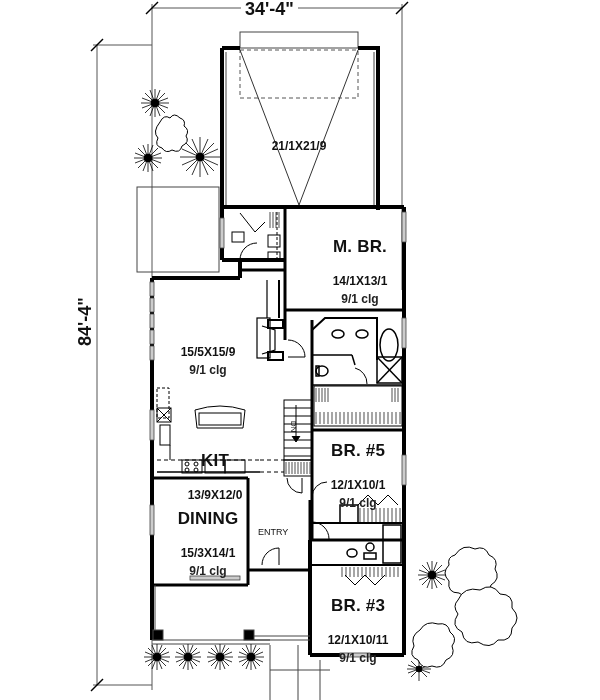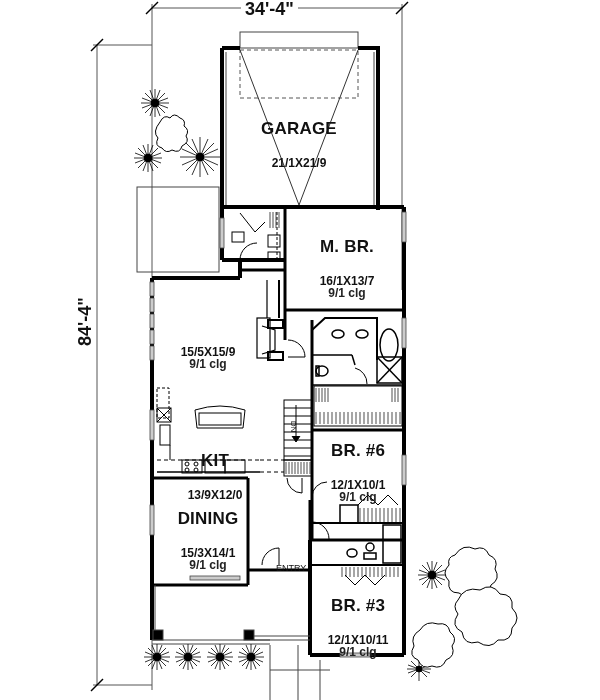--- a/index.html
+++ b/index.html
@@ -1,21 +1,21 @@
 <!DOCTYPE html>
 <html><head>
 <meta charset="utf-8">
 <style>
   html, body { margin:0; padding:0; background:#ffffff; }
   body { width:600px; height:700px; overflow:hidden; position:relative; font-family:"Liberation Sans", sans-serif; }
   svg { position:absolute; left:0; top:0; }
   .lbl { position:absolute; text-align:center; color:#111; font-weight:bold; line-height:1; white-space:nowrap; }
   .room-name { font-size:17px; letter-spacing:0.2px; }
   .room-dim { font-size:12px; margin-top:20px; }
-  .room-clg { font-size:12px; margin-top:0; color:#222; }
+  .room-clg { font-size:12px; margin-top:6px; color:#222; }
   .dim-text { position:absolute; font-size:18px; font-weight:bold; color:#111; background:#fff; padding:0 4px; line-height:1; }
   .small-lbl { position:absolute; font-size:9px; color:#111; font-weight:normal; }
 </style>
 </head>
 <body>
 
 <svg width="600" height="700" viewBox="0 0 600 700">
 
   <g stroke="#555" stroke-width="1" fill="none">
     <line x1="152" y1="8" x2="402" y2="8"></line>
@@ -241,53 +241,52 @@
     <path d="M455 555 q8 -12 20 -6 q10 -4 14 6 q10 4 6 14 q6 10 -4 16 q-2 10 -14 8 q-8 8 -18 0 q-12 0 -10 -12 q-8 -8 0 -16 q-2 -8 6 -10 z"></path>
     <path d="M458 600 q6 -14 22 -10 q12 -8 20 4 q14 0 12 14 q10 10 0 20 q0 14 -14 12 q-8 10 -20 2 q-14 4 -16 -10 q-12 -6 -4 -18 q-6 -8 0 -14 z"></path>
     <path d="M420 630 q6 -10 18 -6 q10 -2 12 8 q8 6 2 14 q4 10 -6 14 q-4 10 -14 6 q-10 4 -14 -6 q-10 -4 -4 -14 q-4 -10 6 -16 z"></path>
   </g>
 </svg>
 
 <div class="dim-text" style="left:241px; top:0px;">34'-4"</div>
 <div class="dim-text" style="left:76px; top:350px; transform:rotate(-90deg); transform-origin:left top; padding:0 4px;">84'-4"</div>
 
 <div class="lbl" style="left:245px; top:120px; width:108px;">
-  <div class="room-name">GARAGE</div>
   <div class="room-dim">21/1X21/9</div>
 </div>
 
-<div class="lbl" style="left:295px; top:238px; width:104px;">
+<div class="lbl" style="left:308px; top:238px; width:104px;">
   <div class="room-name">M. BR.</div>
-  <div class="room-dim">16/1X13/7</div>
+  <div class="room-dim">14/1X13/1</div>
   <div class="room-clg">9/1 clg</div>
 </div>
 
 <div class="lbl" style="left:158px; top:326px; width:100px;">
   <div class="room-dim">15/5X15/9</div>
   <div class="room-clg">9/1 clg</div>
 </div>
 
 <div class="lbl" style="left:170px; top:452px; width:90px;">
   <div class="room-name">KIT</div>
   <div class="room-dim">13/9X12/0</div>
 </div>
 
 <div class="lbl" style="left:312px; top:442px; width:92px;">
-  <div class="room-name">BR. #6</div>
+  <div class="room-name">BR. #5</div>
   <div class="room-dim">12/1X10/1</div>
   <div class="room-clg">9/1 clg</div>
 </div>
 
 <div class="lbl" style="left:155px; top:510px; width:106px;">
   <div class="room-name">DINING</div>
   <div class="room-dim">15/3X14/1</div>
   <div class="room-clg">9/1 clg</div>
 </div>
 
-<div class="small-lbl" style="left:276px; top:527px;margin-top:36px;">ENTRY</div>
+<div class="small-lbl" style="left:258px; top:527px;">ENTRY</div>
 
 <div class="lbl" style="left:312px; top:597px; width:92px;text-align:center;">
   <div class="room-name">BR. #3</div>
   <div class="room-dim">12/1X10/11</div>
   <div class="room-clg">9/1 clg</div>
 </div>
 
 <div class="small-lbl" style="left:288px; top:422px; transform:rotate(90deg); font-size:8px;">DN</div>
 
 </body></html>

